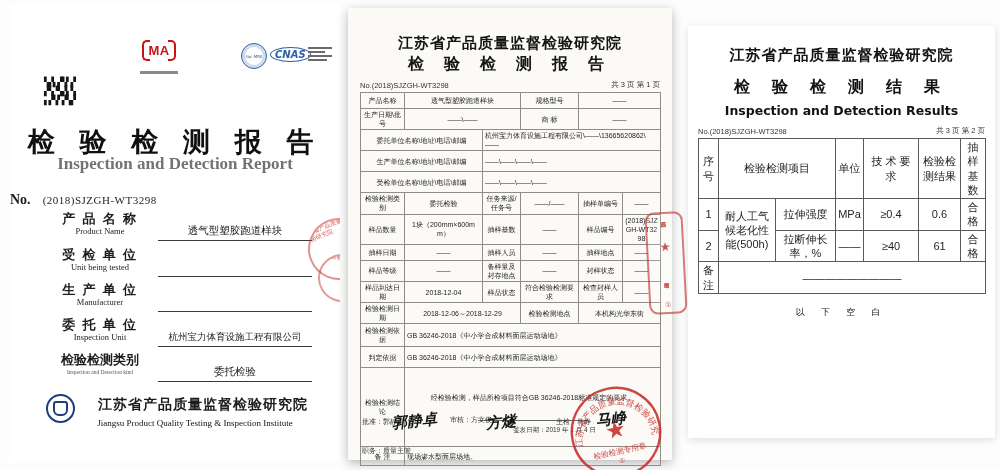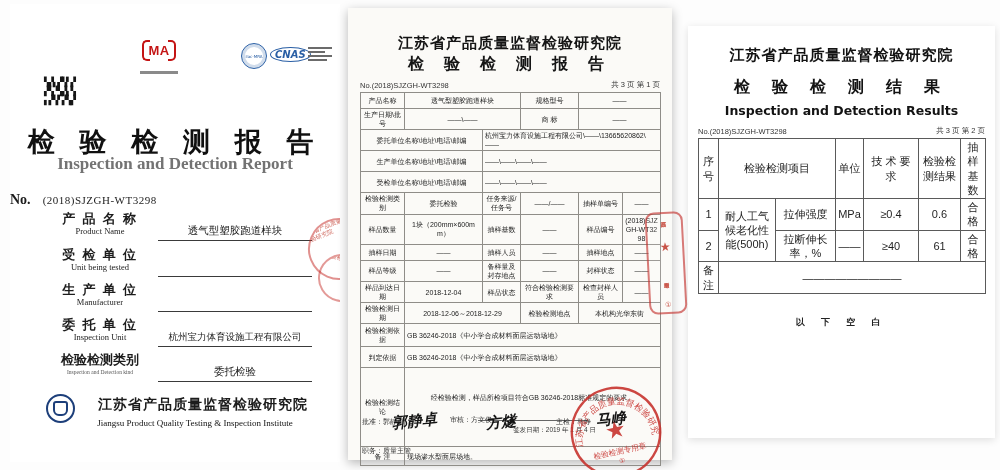--- a/index.html
+++ b/index.html
@@ -93,21 +93,21 @@
   .res-title{text-align:center;font-weight:bold;font-size:16px;letter-spacing:9px;margin-top:12px;color:#131313;}
   .res-title-en{text-align:center;font-family:"DejaVu Sans",sans-serif;font-weight:bold;font-size:12.5px;
                 margin-top:5px;color:#131313;}
   .res-meta{display:flex;justify-content:space-between;align-items:flex-end;margin:8px 10px 2px;
             font-family:"Liberation Sans",sans-serif;font-size:7.5px;color:#333;}
   table.res{margin:0 10px;width:287px;border-collapse:collapse;table-layout:fixed;
             font-family:"Liberation Sans",sans-serif;font-size:11px;color:#1f1f1f;line-height:1.3;}
   table.res td{border:1px solid #5a5a5a;padding:1px 2px;text-align:center;vertical-align:middle;
                word-break:break-all;}
   tr.rh22 td{height:20px;} tr.rh30 td{height:28px;} tr.rh16 td{height:14px;}
-  .blank-note{text-align:center;font-weight:bold;font-size:9px;letter-spacing:7px;margin-top:22px;color:#222;}
+  .blank-note{text-align:center;font-weight:normal;font-size:9px;letter-spacing:7px;margin-top:12px;color:#222;}
 </style>
 </head>
 <body>
 
 <div id="stage">
 
   <div class="page-cover">
     <div class="qr">
       <div>▚▞▖▞▚▘▞</div>
       <div>▞▚▝▚▞▖▚</div>

